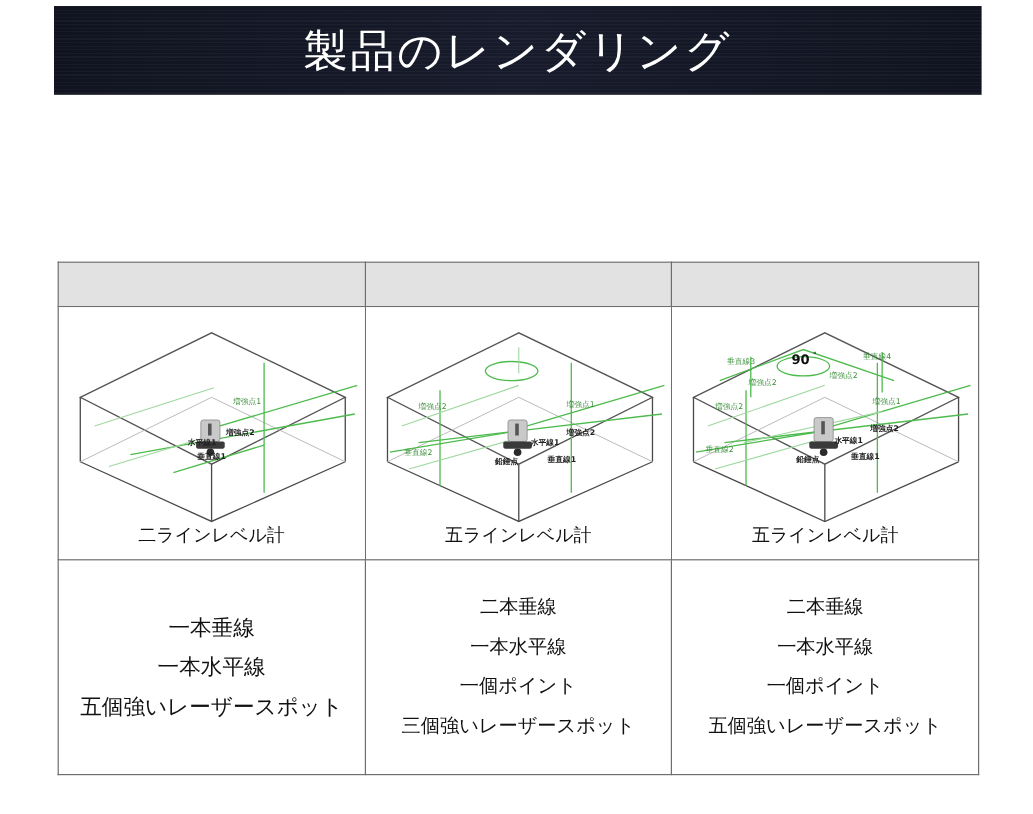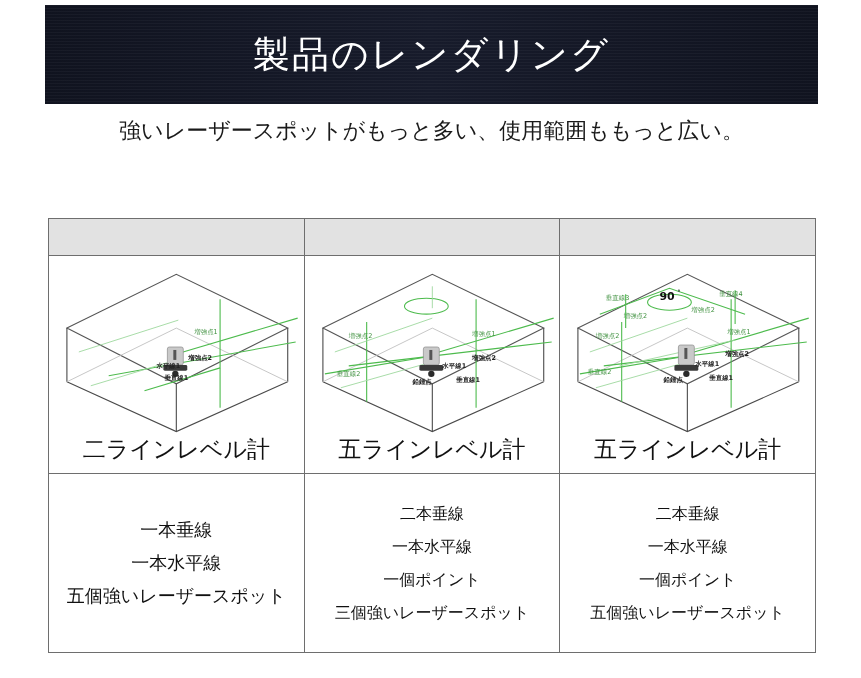--- a/index.html
+++ b/index.html
@@ -14,21 +14,21 @@
     font-family: "Liberation Sans", "DejaVu Sans", sans-serif;
     overflow: hidden;
   }
 
   
   .banner {
     position: absolute;
     left: 45px;
     top: 5px;
     width: 773px;
-    height: 99px;
+    height: 74px;
     background:
       repeating-linear-gradient(
         to bottom,
         rgba(255,255,255,0.035) 0px,
         rgba(255,255,255,0.035) 1px,
         rgba(0,0,0,0) 1px,
         rgba(0,0,0,0) 3px
       ),
       linear-gradient(to right, #10131f 0%, #171b2b 50%, #10131f 100%);
     display: flex;
@@ -77,21 +77,21 @@
   .head-cell {
     height: 36px;
     background: #e2e2e2;
   }
   .diagram-cell {
     height: 210px;
     position: relative;
     background: #ffffff;
   }
   .name-cell-label {
-    font-size: 23px;
+    font-size: 15px;
     color: #111;
     padding-bottom: 8px;
     display: block;
     white-space: nowrap;
   }
   .feature-cell {
     height: 178px;
     padding: 6px 2px 10px 2px;
     background: #ffffff;
   }
@@ -128,21 +128,20 @@
   .dlabel-90    { fill: #111111; font-size: 11px; font-weight: bold; }
 </style>
 </head>
 <body>
 
 <div class="banner">
   <div class="banner-title">製品のレンダリング</div>
 </div>
 
 <div class="subtitle">
-  <div class="subtitle-line">強いレーザースポットがもっと多い、使用範囲ももっと広い。</div>
 </div>
 
 <table class="spec-table">
   <colgroup>
     <col style="width:33.33%">
     <col style="width:33.33%">
     <col style="width:33.34%">
   </colgroup>
   <tbody>
 

